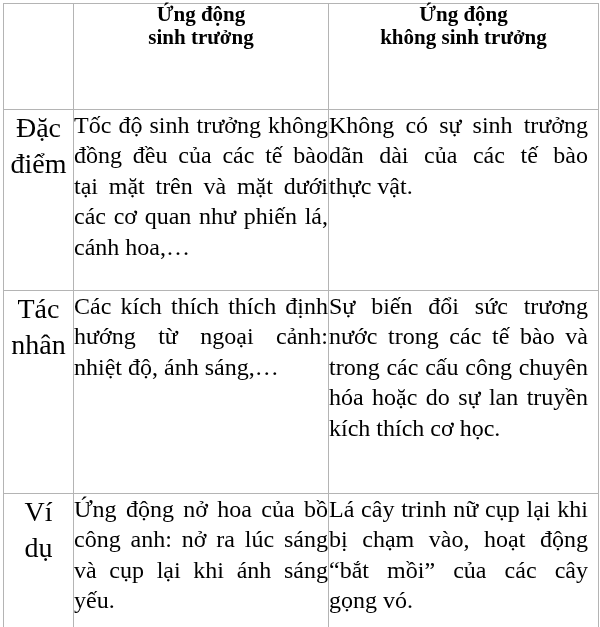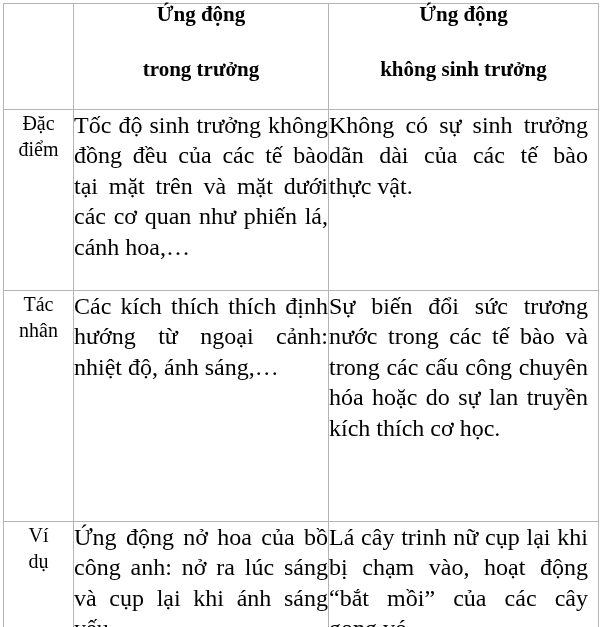--- a/index.html
+++ b/index.html
@@ -56,31 +56,31 @@
     text-align: center;
     font-weight: bold;
     font-size: 21px;
     line-height: 1.0;
     border-top: 2px solid #bdbdbd;
     padding: 4px 6px;
   }
   th.head-cell .hl {
     display: block;
   }
-  th.head-cell .hl1 { margin-bottom: 34px; }
+  th.head-cell .hl1 { margin-bottom: 2px; }
 
   
   tr.body-row-1 { height: 181px; }
-  tr.body-row-2 { height: 231px; }
+  tr.body-row-2 { height: 203px; }
   tr.body-row-3 { height: 149px; }
 
   td.label-cell {
     vertical-align: middle;
     text-align: center;
-    font-size: 20px;
+    font-size: 28px;
     line-height: 1.30;
     border-left: 2px solid #bdbdbd;
     padding: 0 3px;
   }
   td.label-cell .ll { display: block; }
 
   td.body-cell {
     vertical-align: top;
     text-align: justify;
     text-align-last: left;
@@ -104,21 +104,21 @@
     <colgroup>
       <col class="c-label">
       <col class="c-mid">
       <col class="c-right">
     </colgroup>
     <thead>
       <tr class="header-row">
         <th class="corner-cell"></th>
         <th class="head-cell">
           <span class="hl hl1">Ứng động</span>
-          <span class="hl hl2">trong trưởng</span>
+          <span class="hl hl2">sinh trưởng</span>
         </th>
         <th class="head-cell last-col">
           <span class="hl hl1">Ứng động</span>
           <span class="hl hl2">không sinh trưởng</span>
         </th>
       </tr>
     </thead>
     <tbody>
       <tr class="body-row-1">
         <td class="label-cell">

